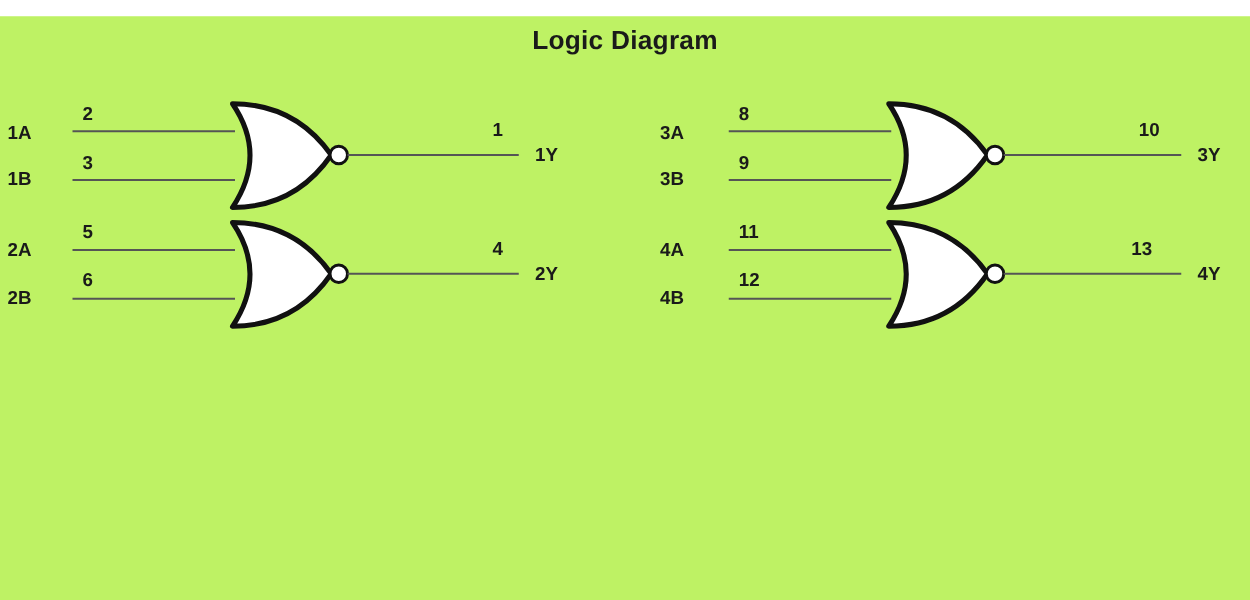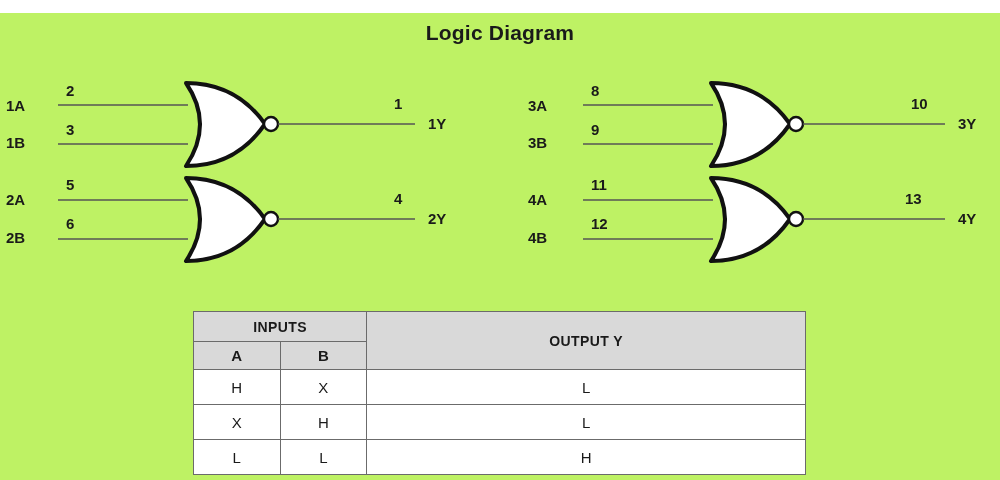--- a/index.html
+++ b/index.html
@@ -173,41 +173,14 @@
       <text class="pinlabel" x="528" y="192">4A</text>
       <text class="pinlabel" x="528" y="230">4B</text>
       <text class="pinnum" x="591" y="177">11</text>
       <text class="pinnum" x="591" y="216">12</text>
       <text class="pinnum" x="905" y="191">13</text>
       <text class="pinlabel" x="958" y="211">4Y</text>
     </g>
   </svg>
 
 
-  <table class="ftable">
-    <tbody>
-      <tr class="r-inputs">
-        <td class="hdr col-a" colspan="2">INPUTS</td>
-        <td class="hdr col-y" rowspan="2">OUTPUT Y</td>
-      </tr>
-      <tr class="r-ab">
-        <td class="hdr-sub col-a">A</td>
-        <td class="hdr-sub col-b">B</td>
-      </tr>
-      <tr>
-        <td class="data col-a">H</td>
-        <td class="data col-b">X</td>
-        <td class="data col-y">L</td>
-      </tr>
-      <tr>
-        <td class="data col-a">X</td>
-        <td class="data col-b">H</td>
-        <td class="data col-y">L</td>
-      </tr>
-      <tr>
-        <td class="data col-a">L</td>
-        <td class="data col-b">L</td>
-        <td class="data col-y">H</td>
-      </tr>
-    </tbody>
-  </table>
 
 </div>
 
 </body></html>

